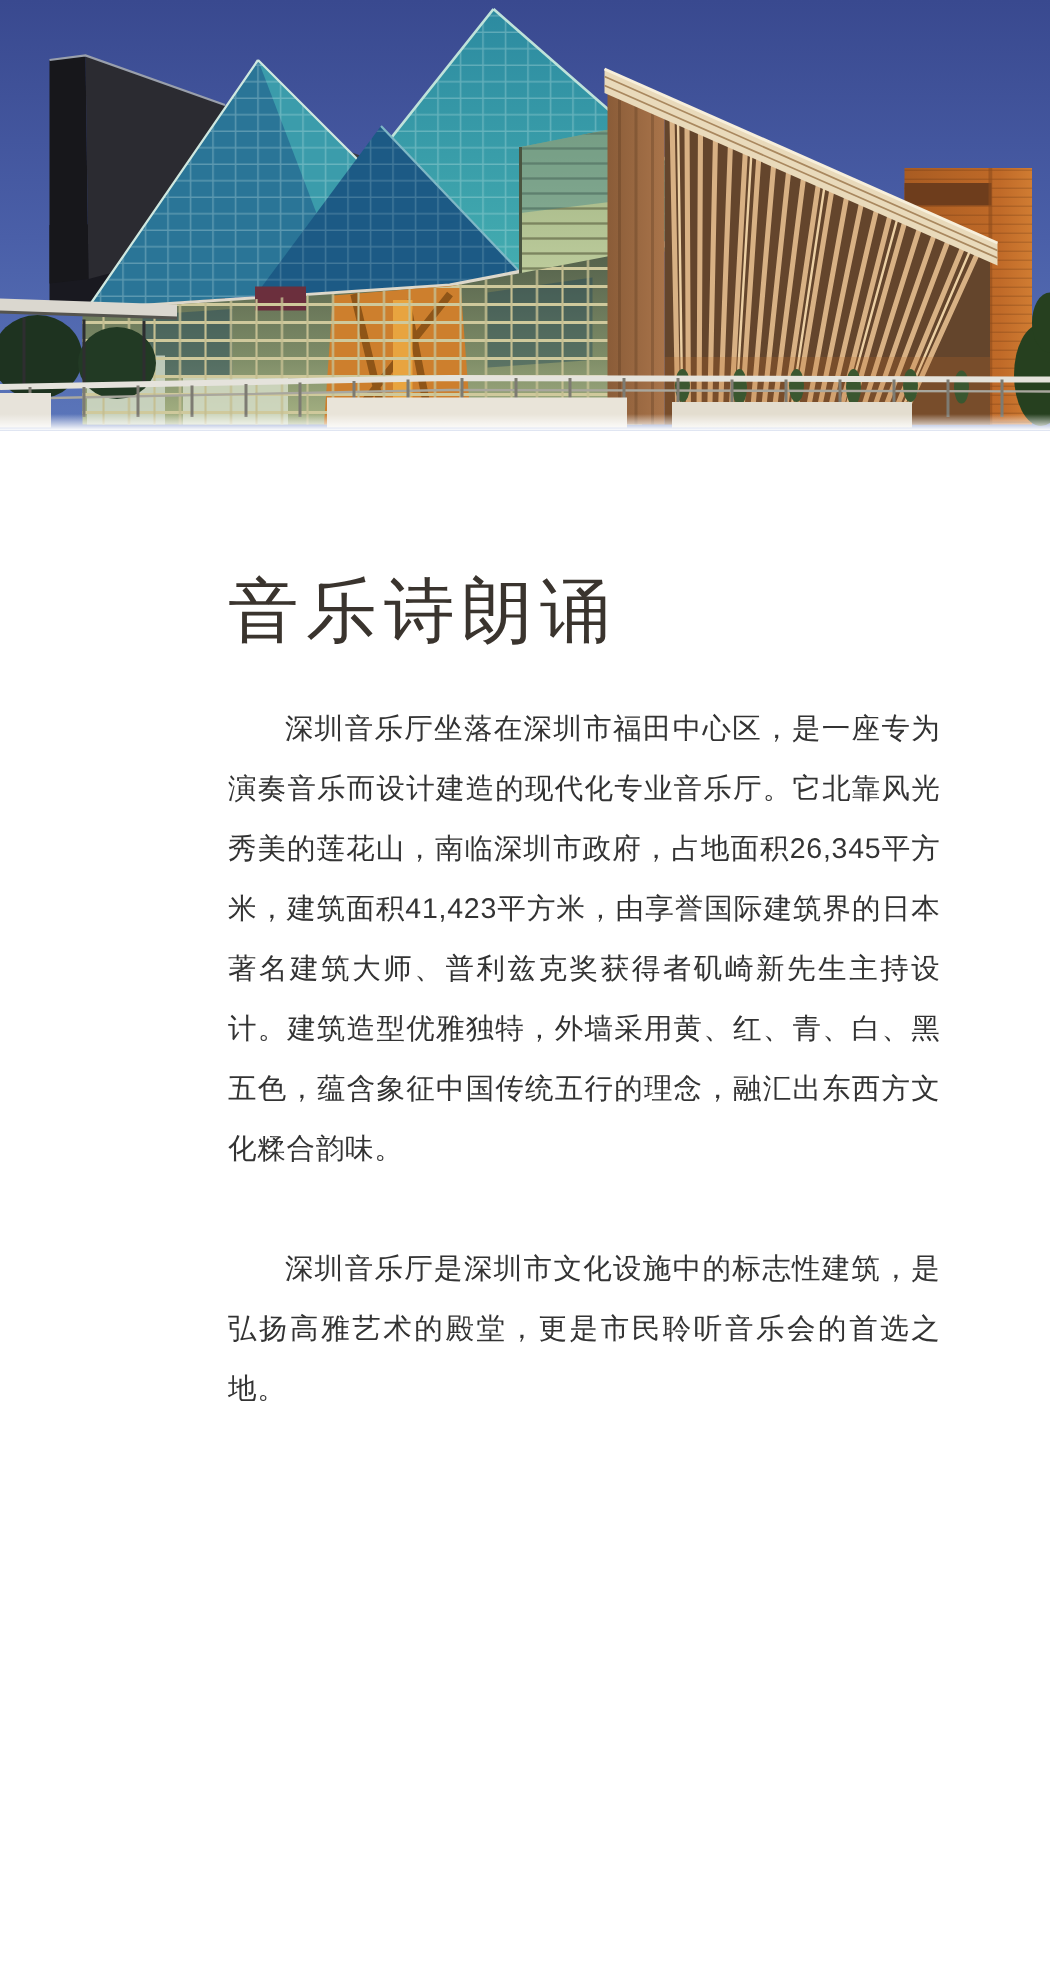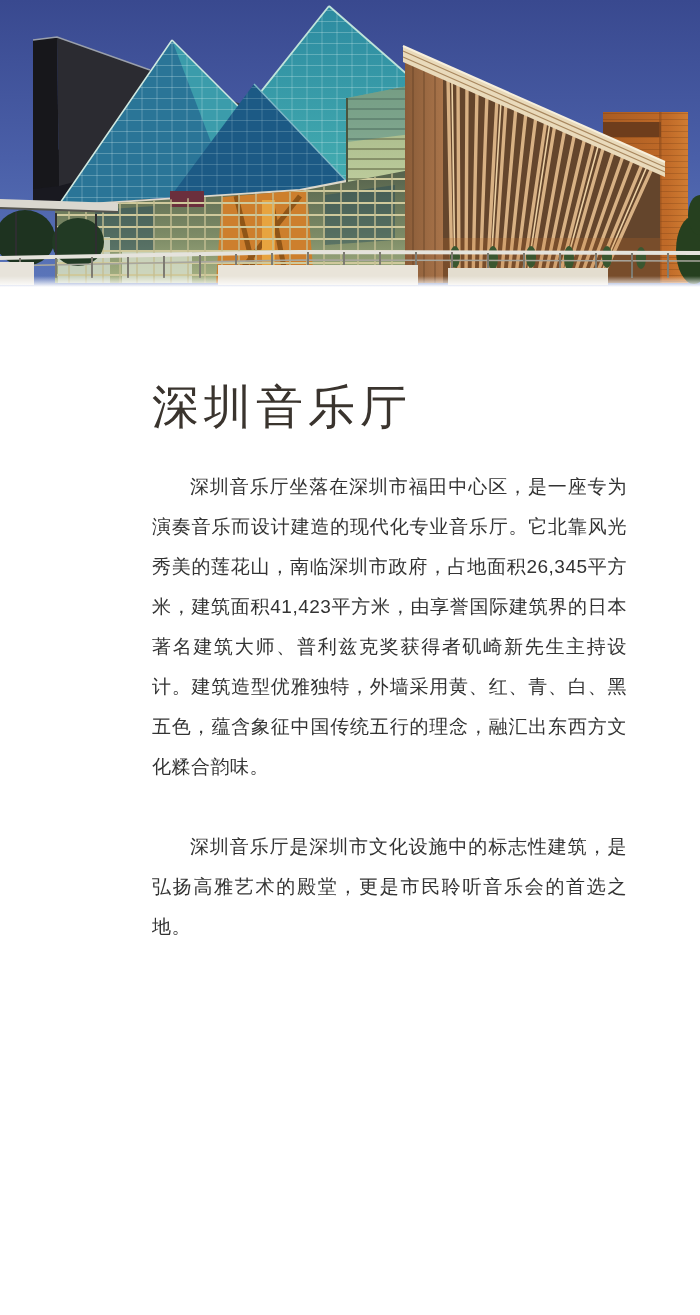--- a/index.html
+++ b/index.html
@@ -173,18 +173,18 @@
   <g>
     <rect x="0" y="262" width="34" height="23" fill="#e7e3da"></rect>
     <rect x="218" y="265" width="200" height="20" fill="#e9e4d9"></rect>
     <rect x="448" y="268" width="160" height="17" fill="#e3ddcf"></rect>
   </g>
 
   <rect x="0" y="276" width="700" height="11" fill="url(#fadeW)"></rect>
 </svg>
 
 <div class="content">
-  <h1 class="page-title">深圳音乐厅</h1>
+  <h1 class="page-title">音乐诗朗诵</h1>
   <div class="body-text">
     <p>深圳音乐厅坐落在深圳市福田中心区，是一座专为演奏音乐而设计建造的现代化专业音乐厅。它北靠风光秀美的莲花山，南临深圳市政府，占地面积26,345平方米，建筑面积41,423平方米，由享誉国际建筑界的日本著名建筑大师、普利兹克奖获得者矶崎新先生主持设计。建筑造型优雅独特，外墙采用黄、红、青、白、黑五色，蕴含象征中国传统五行的理念，融汇出东西方文化糅合韵味。</p>
     <p>深圳音乐厅是深圳市文化设施中的标志性建筑，是弘扬高雅艺术的殿堂，更是市民聆听音乐会的首选之地。</p>
   </div>
 </div>
 
 </body></html>

